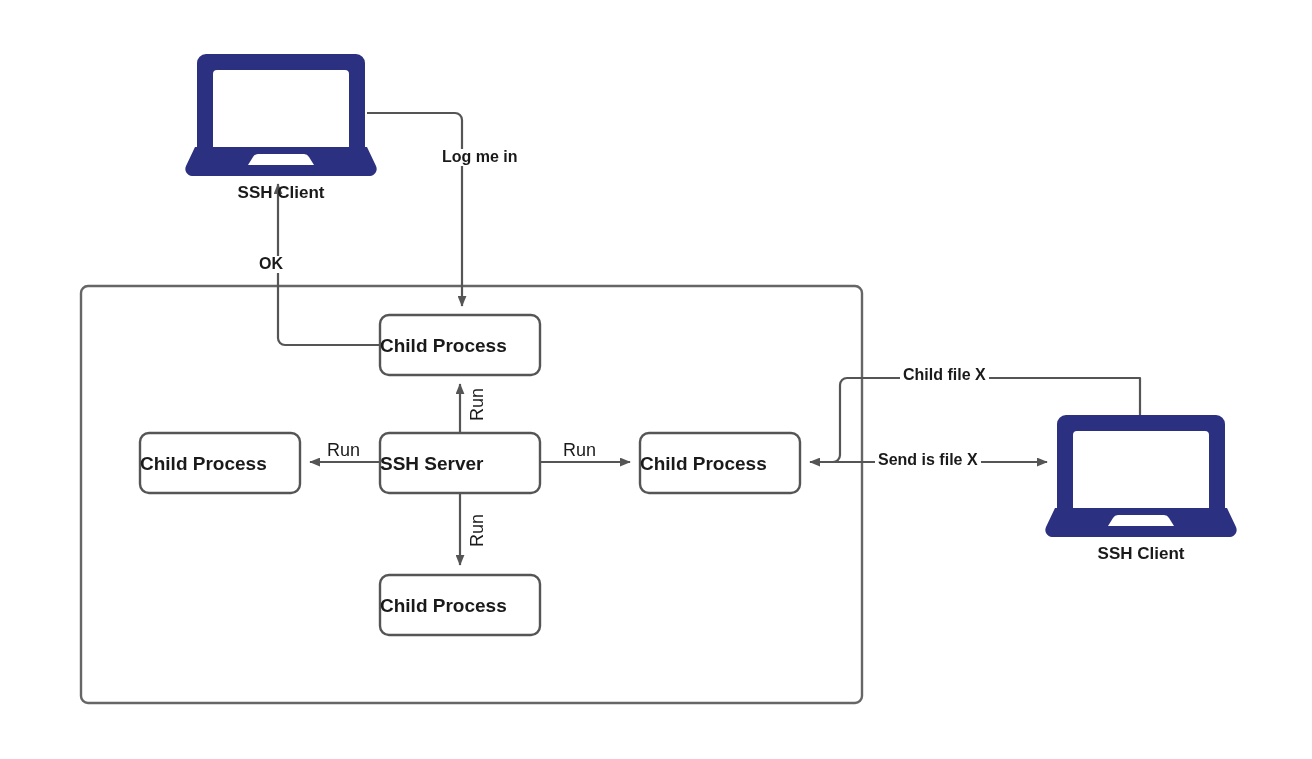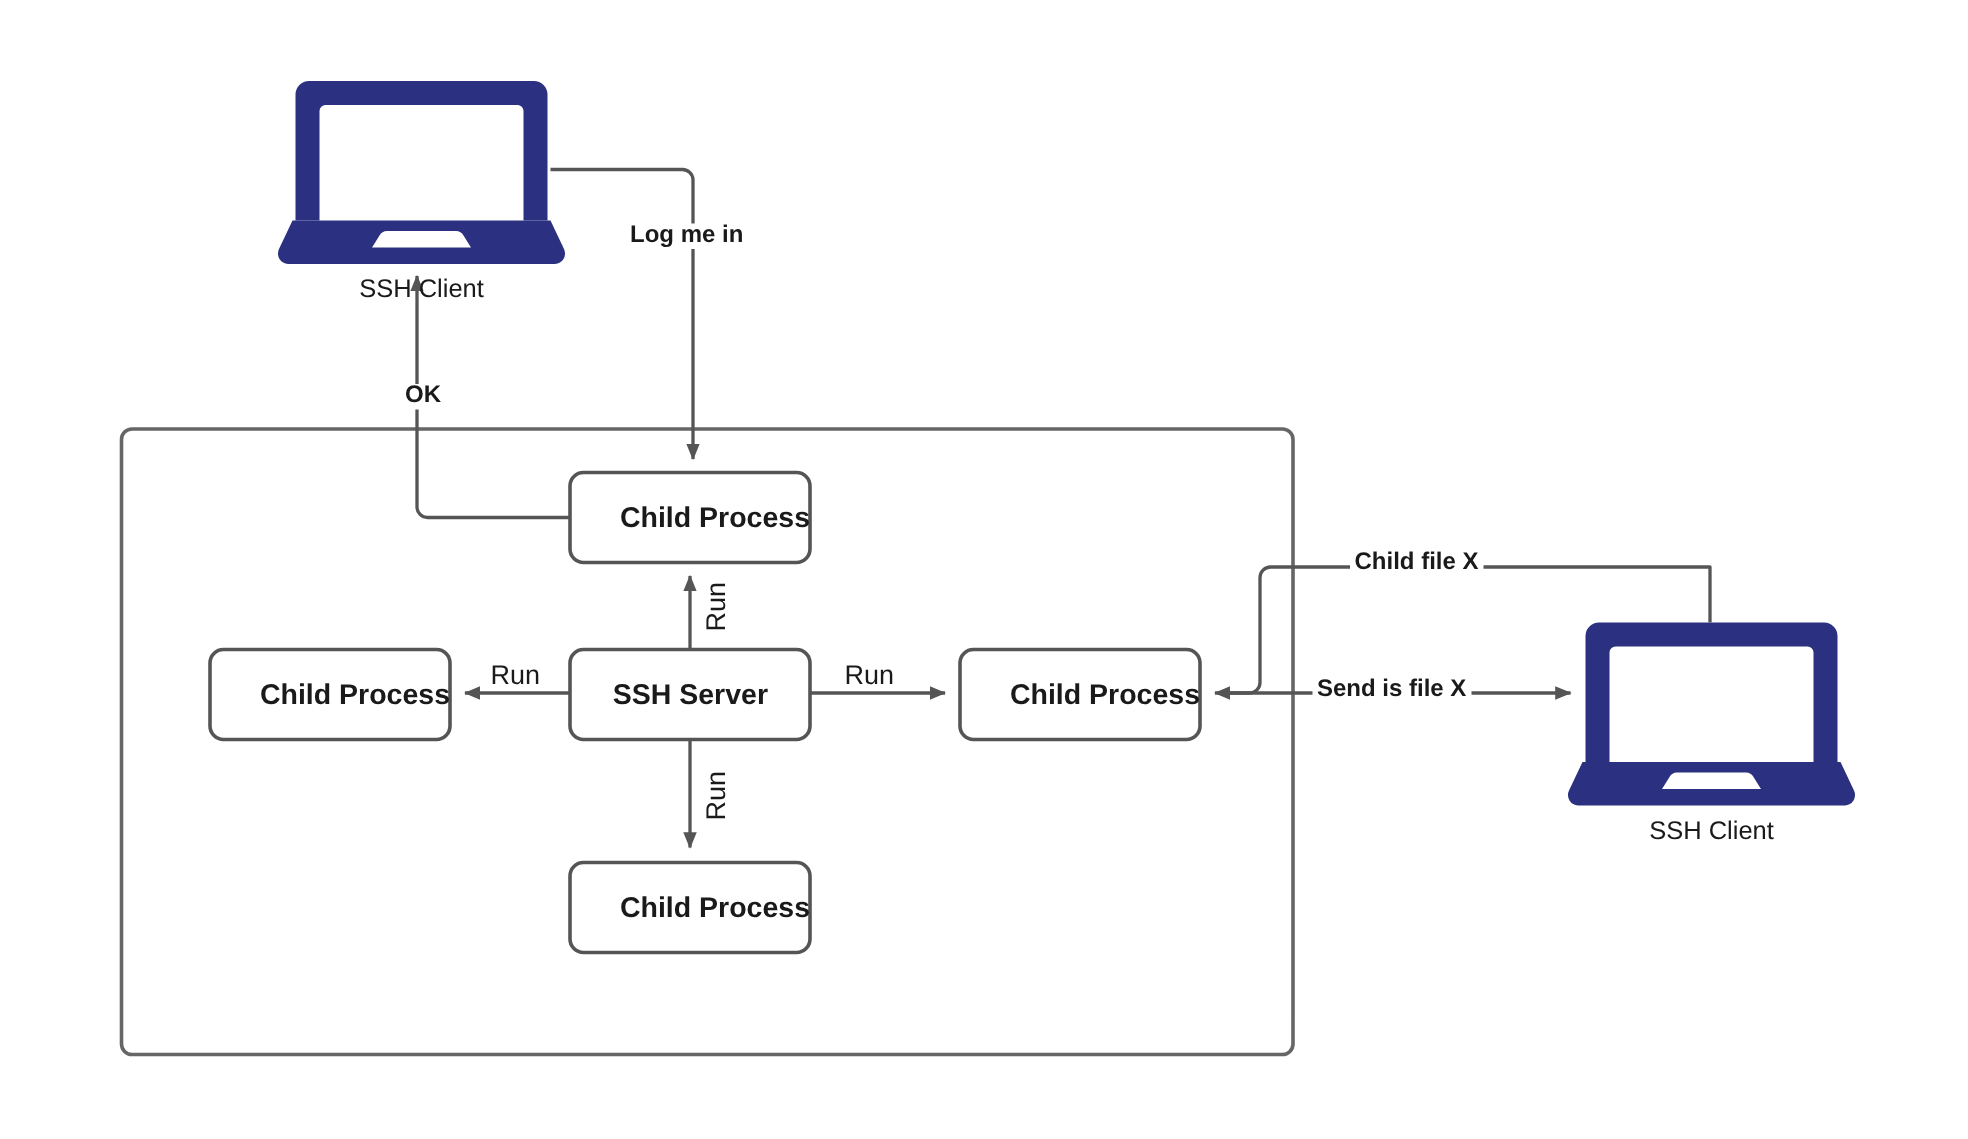--- a/index.html
+++ b/index.html
@@ -54,21 +54,21 @@
   .laptop-screen {
     fill: #ffffff;
   }
   .node-label {
     position: absolute;
     font-family: "Liberation Sans", sans-serif;
     font-size: 19px;
     font-weight: bold;
     color: #1a1a1a;
     white-space: nowrap;
-    text-align: right;
+    text-align: left;
     line-height: 1;
   }
   .edge-label {
     position: absolute;
     font-family: "Liberation Sans", sans-serif;
     font-size: 16px;
     font-weight: bold;
     color: #1a1a1a;
     white-space: nowrap;
     background: #ffffff;
@@ -84,21 +84,21 @@
     font-weight: normal;
     font-size: 18px;
     transform-origin: center center;
     transform: rotate(-90deg);
     padding: 0 2px;
   }
   .device-label {
     position: absolute;
     font-family: "Liberation Sans", sans-serif;
     font-size: 17px;
-    font-weight: normal;
+    font-weight: bold;
     color: #1a1a1a;
     white-space: nowrap;
     text-align: center;
     line-height: 1;
   }
 </style>
 </head>
 <body>
 
 <div id="canvas">
@@ -149,23 +149,23 @@
 
   <div class="node-label" style="left:380px; top:336px; width:160px;">Child Process</div>
   <div class="node-label" style="left:140px; top:454px; width:160px;">Child Process</div>
   <div class="node-label" style="left:380px; top:454px; width:132px;">SSH Server</div>
   <div class="node-label" style="left:640px; top:454px; width:160px;">Child Process</div>
   <div class="node-label" style="left:380px; top:596px; width:160px;">Child Process</div>
 
   <div class="device-label" style="left:196px; top:184px; width:170px; background:transparent;">SSH Client</div>
   <div class="device-label" style="left:1056px; top:545px; width:170px;">SSH Client</div>
 
-  <div class="edge-label" style="left:417px; top:149px;">Log me in</div>
+  <div class="edge-label" style="left:439px; top:149px;">Log me in</div>
 
-  <div class="edge-label" style="left:267px; top:256px;">OK</div>
+  <div class="edge-label" style="left:256px; top:256px;">OK</div>
 
   <div class="edge-label vertical" style="left:459px; top:395px;">Run</div>
 
   <div class="edge-label plain" style="left:325px; top:441px;">Run</div>
 
   <div class="edge-label plain" style="left:561px; top:441px;">Run</div>
 
   <div class="edge-label vertical" style="left:459px; top:521px;">Run</div>
 
   <div class="edge-label" style="left:900px; top:367px;">Child file X</div>

